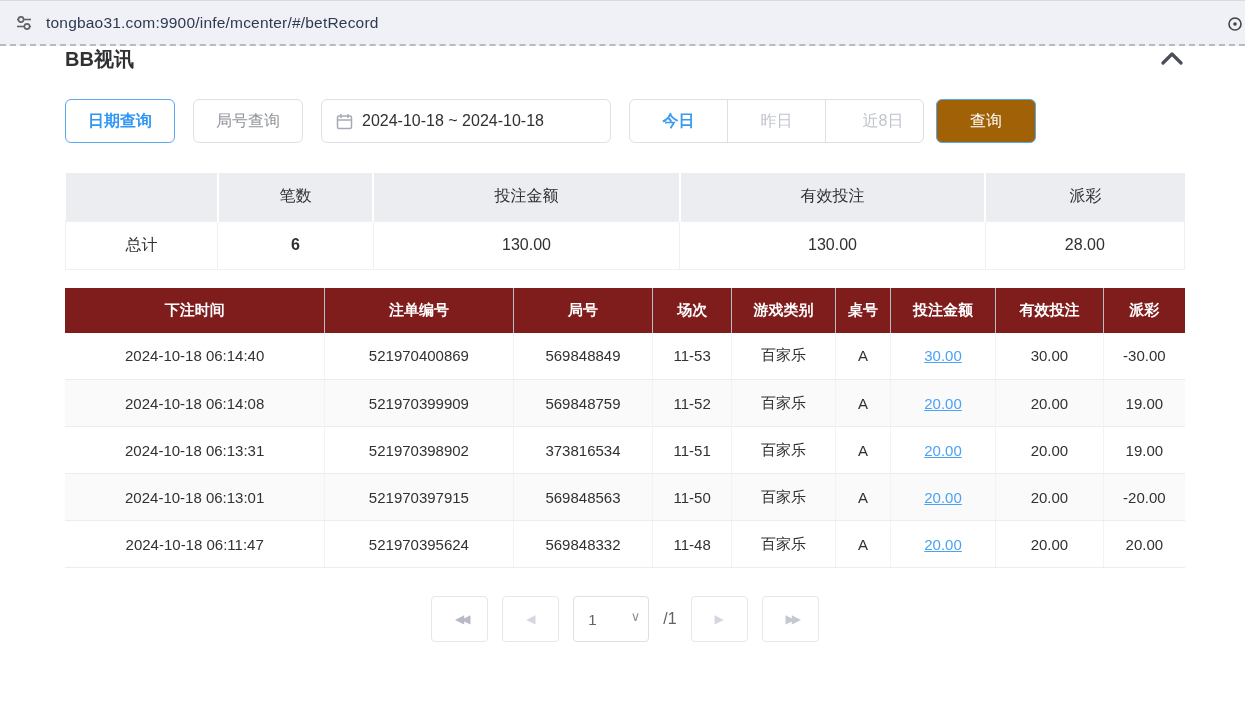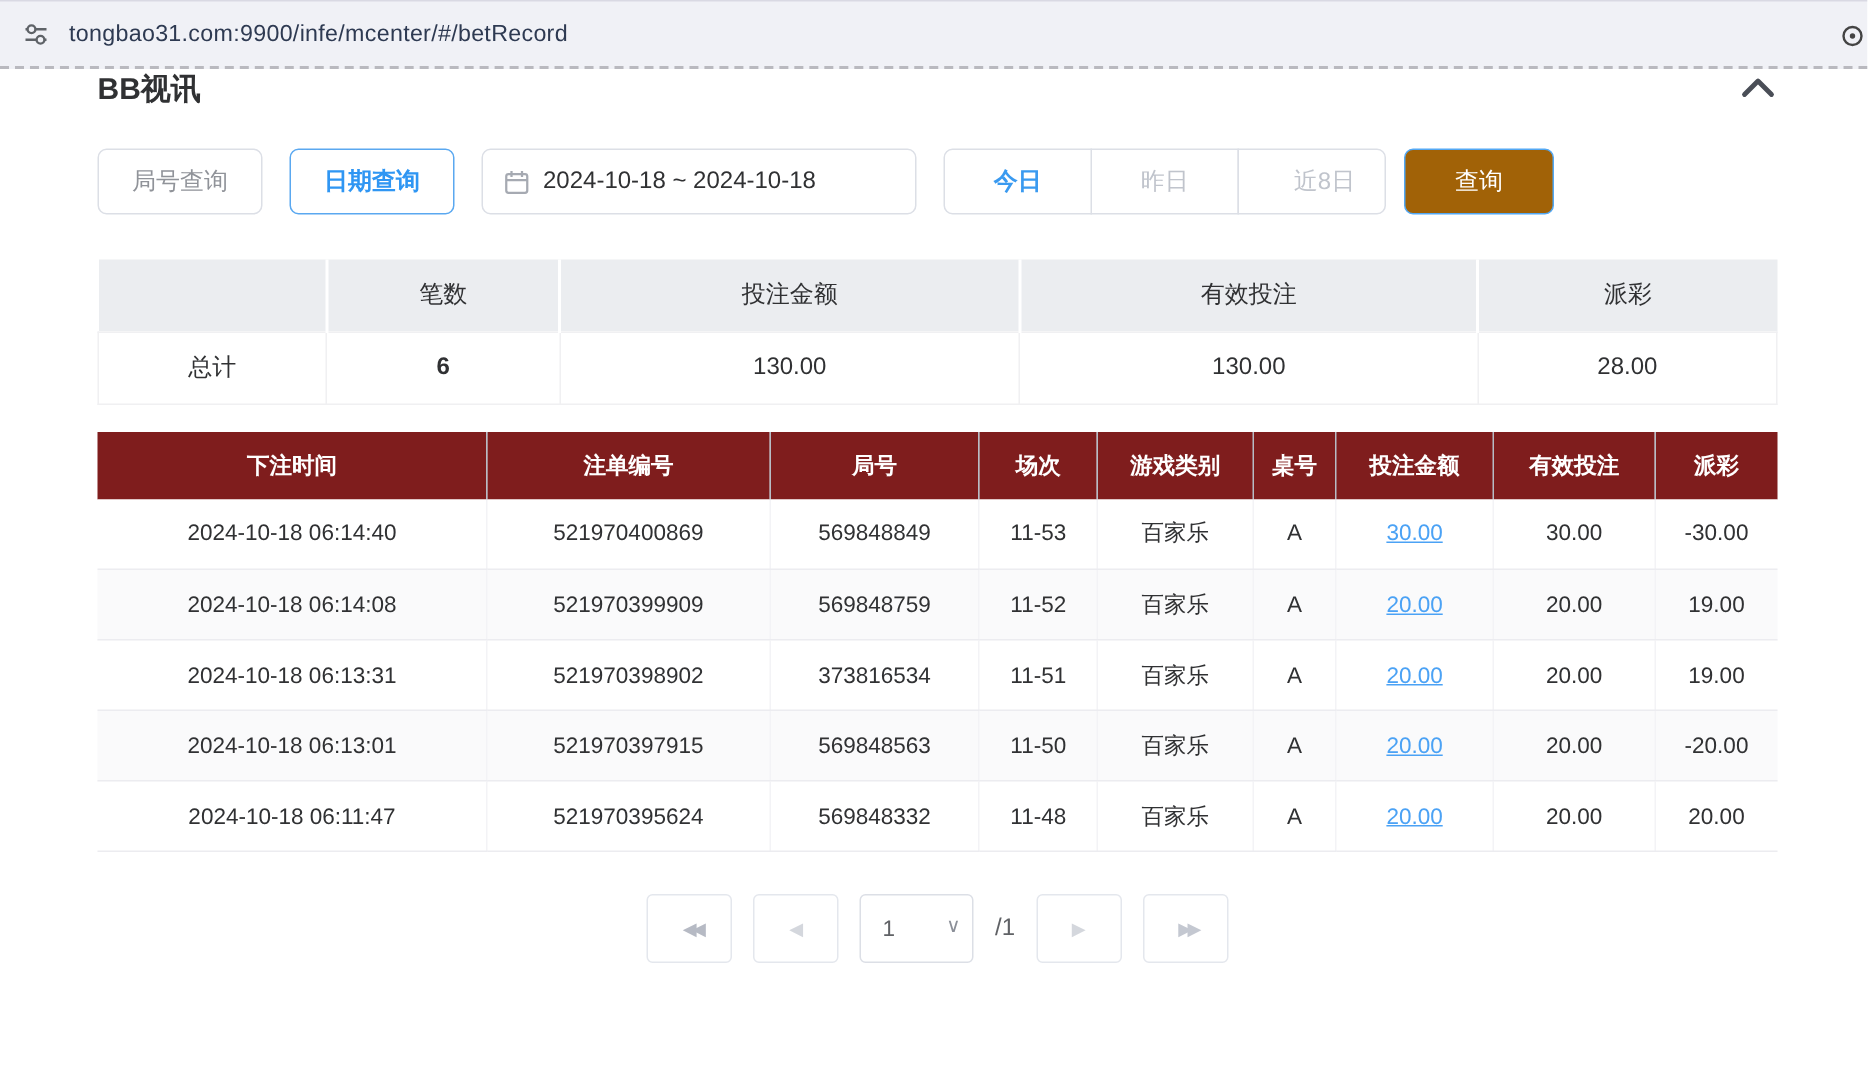--- a/index.html
+++ b/index.html
@@ -104,22 +104,22 @@
   <div class="title-row">
     <div class="panel-title">BB视讯</div>
     <button class="collapse-btn">
       <svg width="22" height="14" viewBox="0 0 22 14">
         <polyline points="2,12 11,3 20,12" fill="none" stroke="#4a4e57" stroke-width="3.2" stroke-linecap="round" stroke-linejoin="round"></polyline>
       </svg>
     </button>
   </div>
 
   <div class="filter-row">
+    <button class="btn tab-btn tab-active">日期查询</button>
     <button class="btn tab-btn tab-inactive">局号查询</button>
-    <button class="btn tab-btn tab-active">日期查询</button>
     <div class="date-input">
       <svg class="cal" width="17" height="17" viewBox="0 0 17 17">
         <rect x="1.5" y="3" width="14" height="12.5" rx="1.5" fill="none" stroke="#a6aab2" stroke-width="1.5"></rect>
         <line x1="5" y1="1" x2="5" y2="5" stroke="#a6aab2" stroke-width="1.5"></line>
         <line x1="12" y1="1" x2="12" y2="5" stroke="#a6aab2" stroke-width="1.5"></line>
         <line x1="1.5" y1="7" x2="15.5" y2="7" stroke="#a6aab2" stroke-width="1.5"></line>
       </svg>
       <span class="txt">2024-10-18 ~ 2024-10-18</span>
     </div>
     <div class="quick-group">

